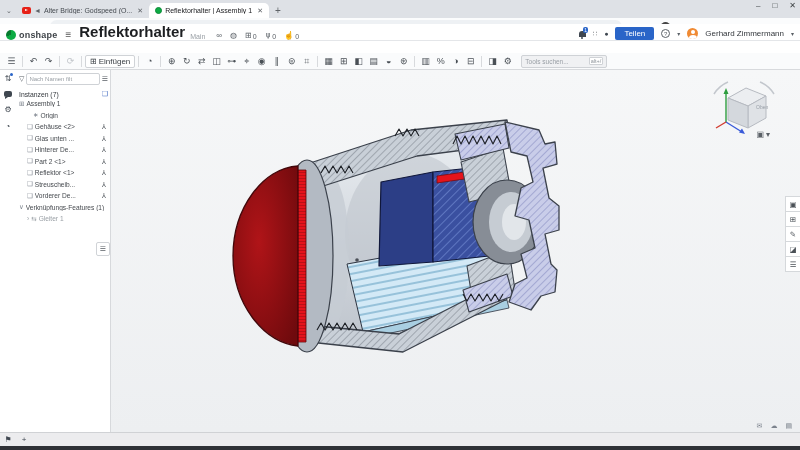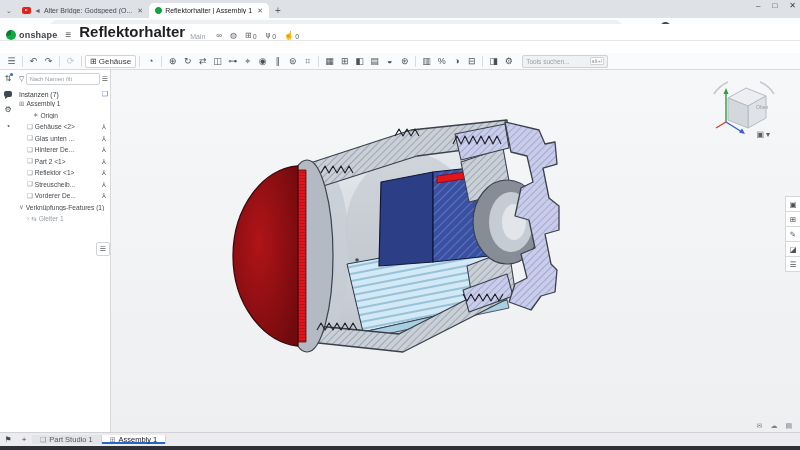--- a/index.html
+++ b/index.html
@@ -166,33 +166,46 @@
   <span id="doc-title">Reflektorhalter</span>
   <span id="workspace">Main</span>
   <span class="hico">∞</span>
   <span class="hico">◍</span>
   <span class="hico">⊞</span>
     <span class="hcount">0</span>
   <span class="hico" style="transform:scaleY(-1)">⋔</span>
     <span class="hcount">0</span>
   <span class="hico">☝</span>
     <span class="hcount">0</span>
+  <div id="osheader-right">
+    <span class="bell">
+        <span class="badge">1</span>
+      </span>
+    <span class="mini">∷</span>
+    <span class="mini" style="color:#3f4750">●</span>
+    <span id="share-btn">Teilen</span>
+    <span class="help-circ">?</span>
+    <span class="caret">▾</span>
+    <span class="avatar"></span>
+    <span id="username">Gerhard Zimmermann</span>
+    <span class="caret">▾</span>
+  </div>
 </div>
 
 <div id="toolbar" class="abs">
     <span class="tbi">☰</span>
     <div class="sep"></div>
     <span class="tbi">↶</span>
     <span class="tbi">↷</span>
     <div class="sep"></div>
     <span class="tbi dis">⟳</span>
     <div class="sep"></div>
     <span id="insert-btn">
       <span>⊞</span>
-      <span>Gehäuse</span>
+      <span>Einfügen</span>
     </span>
     <div class="sep"></div>
     <span class="tbi">◔</span>
     <div class="sep"></div>
     <span class="tbi">⊕</span>
     <span class="tbi">↻</span>
     <span class="tbi">⇄</span>
     <span class="tbi">◫</span>
     <span class="tbi">⊶</span>
     <span class="tbi">⌖</span>
@@ -396,24 +409,14 @@
   <div id="vp-status" class="abs">
       <span class="glyph">✉</span>
       <span class="glyph">☁</span>
       <span class="glyph">▤</span>
     </div>
 </div>
 
 <div id="bottombar" class="abs">
   <span class="bico">⚑</span>
   <span class="bico">+</span>
-  <span id="btabs" class="row">
-      <div class="btab">
-        <span class="ticon">❑</span>
-        <span>Part Studio 1</span>
-      </div>
-      <div class="btab active">
-        <span class="ticon">⊞</span>
-        <span>Assembly 1</span>
-      </div>
-    </span>
 </div>
 <div id="taskbar" class="abs"></div>
 
 </body></html>

